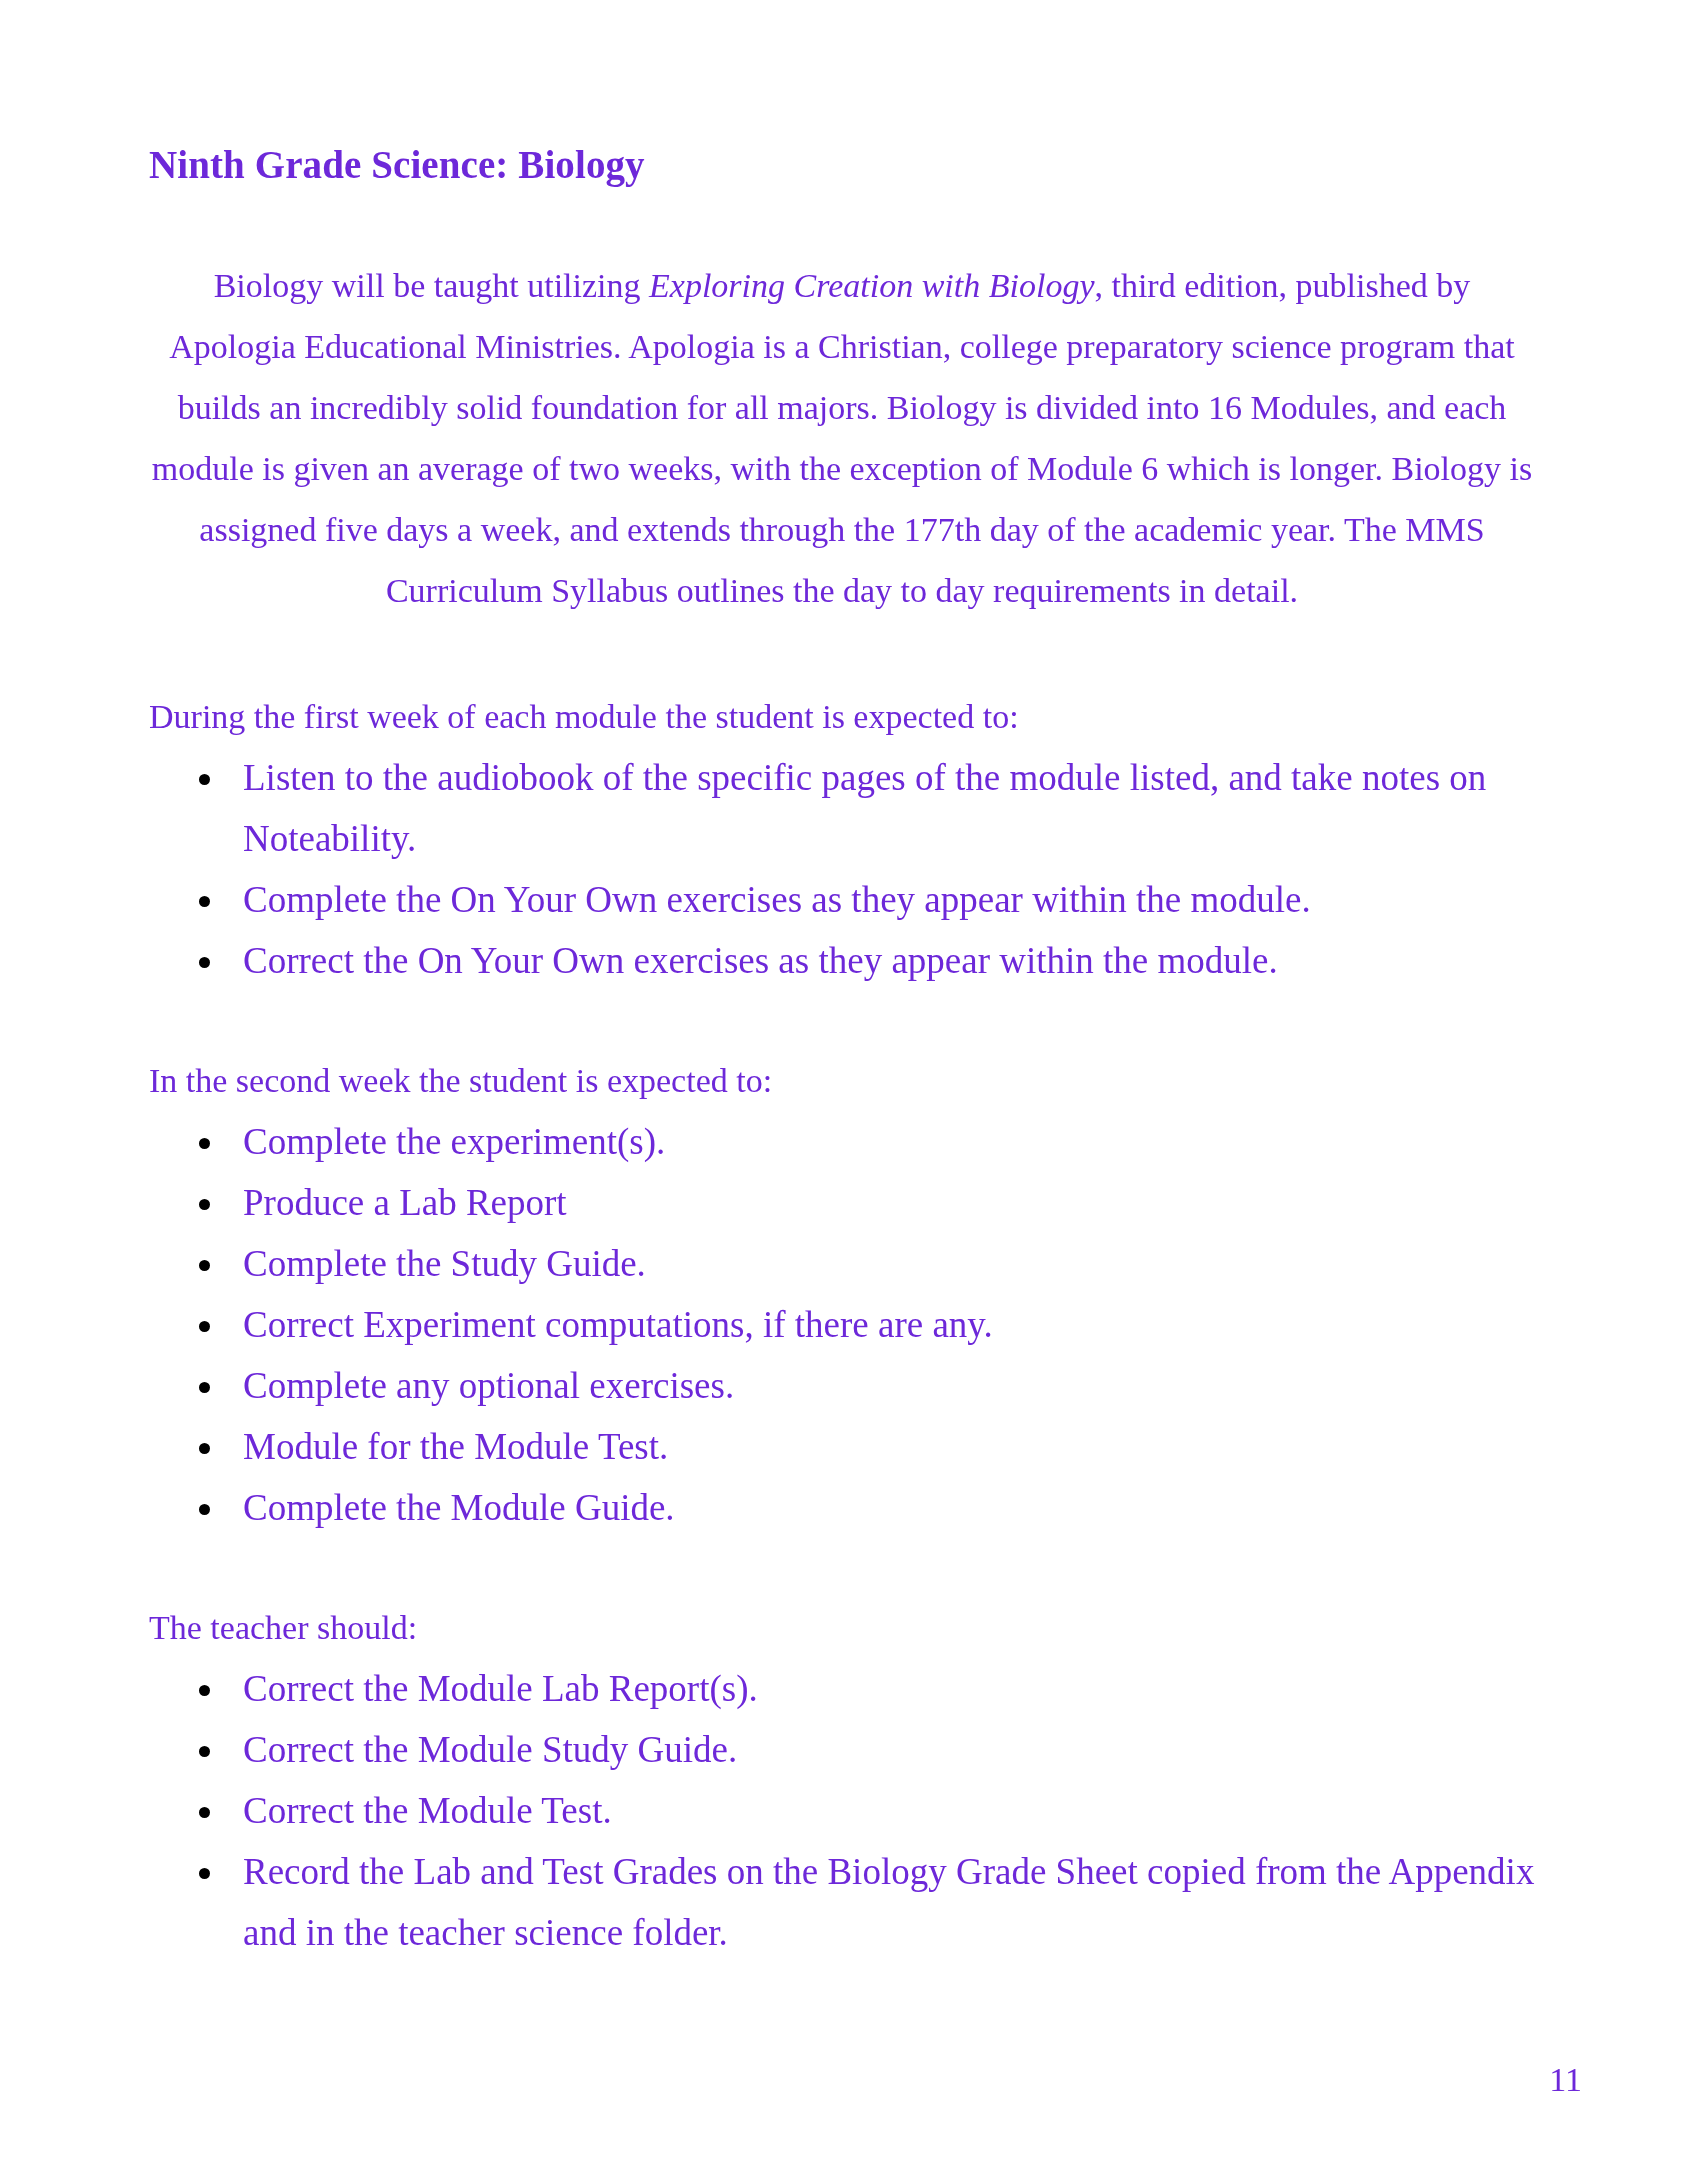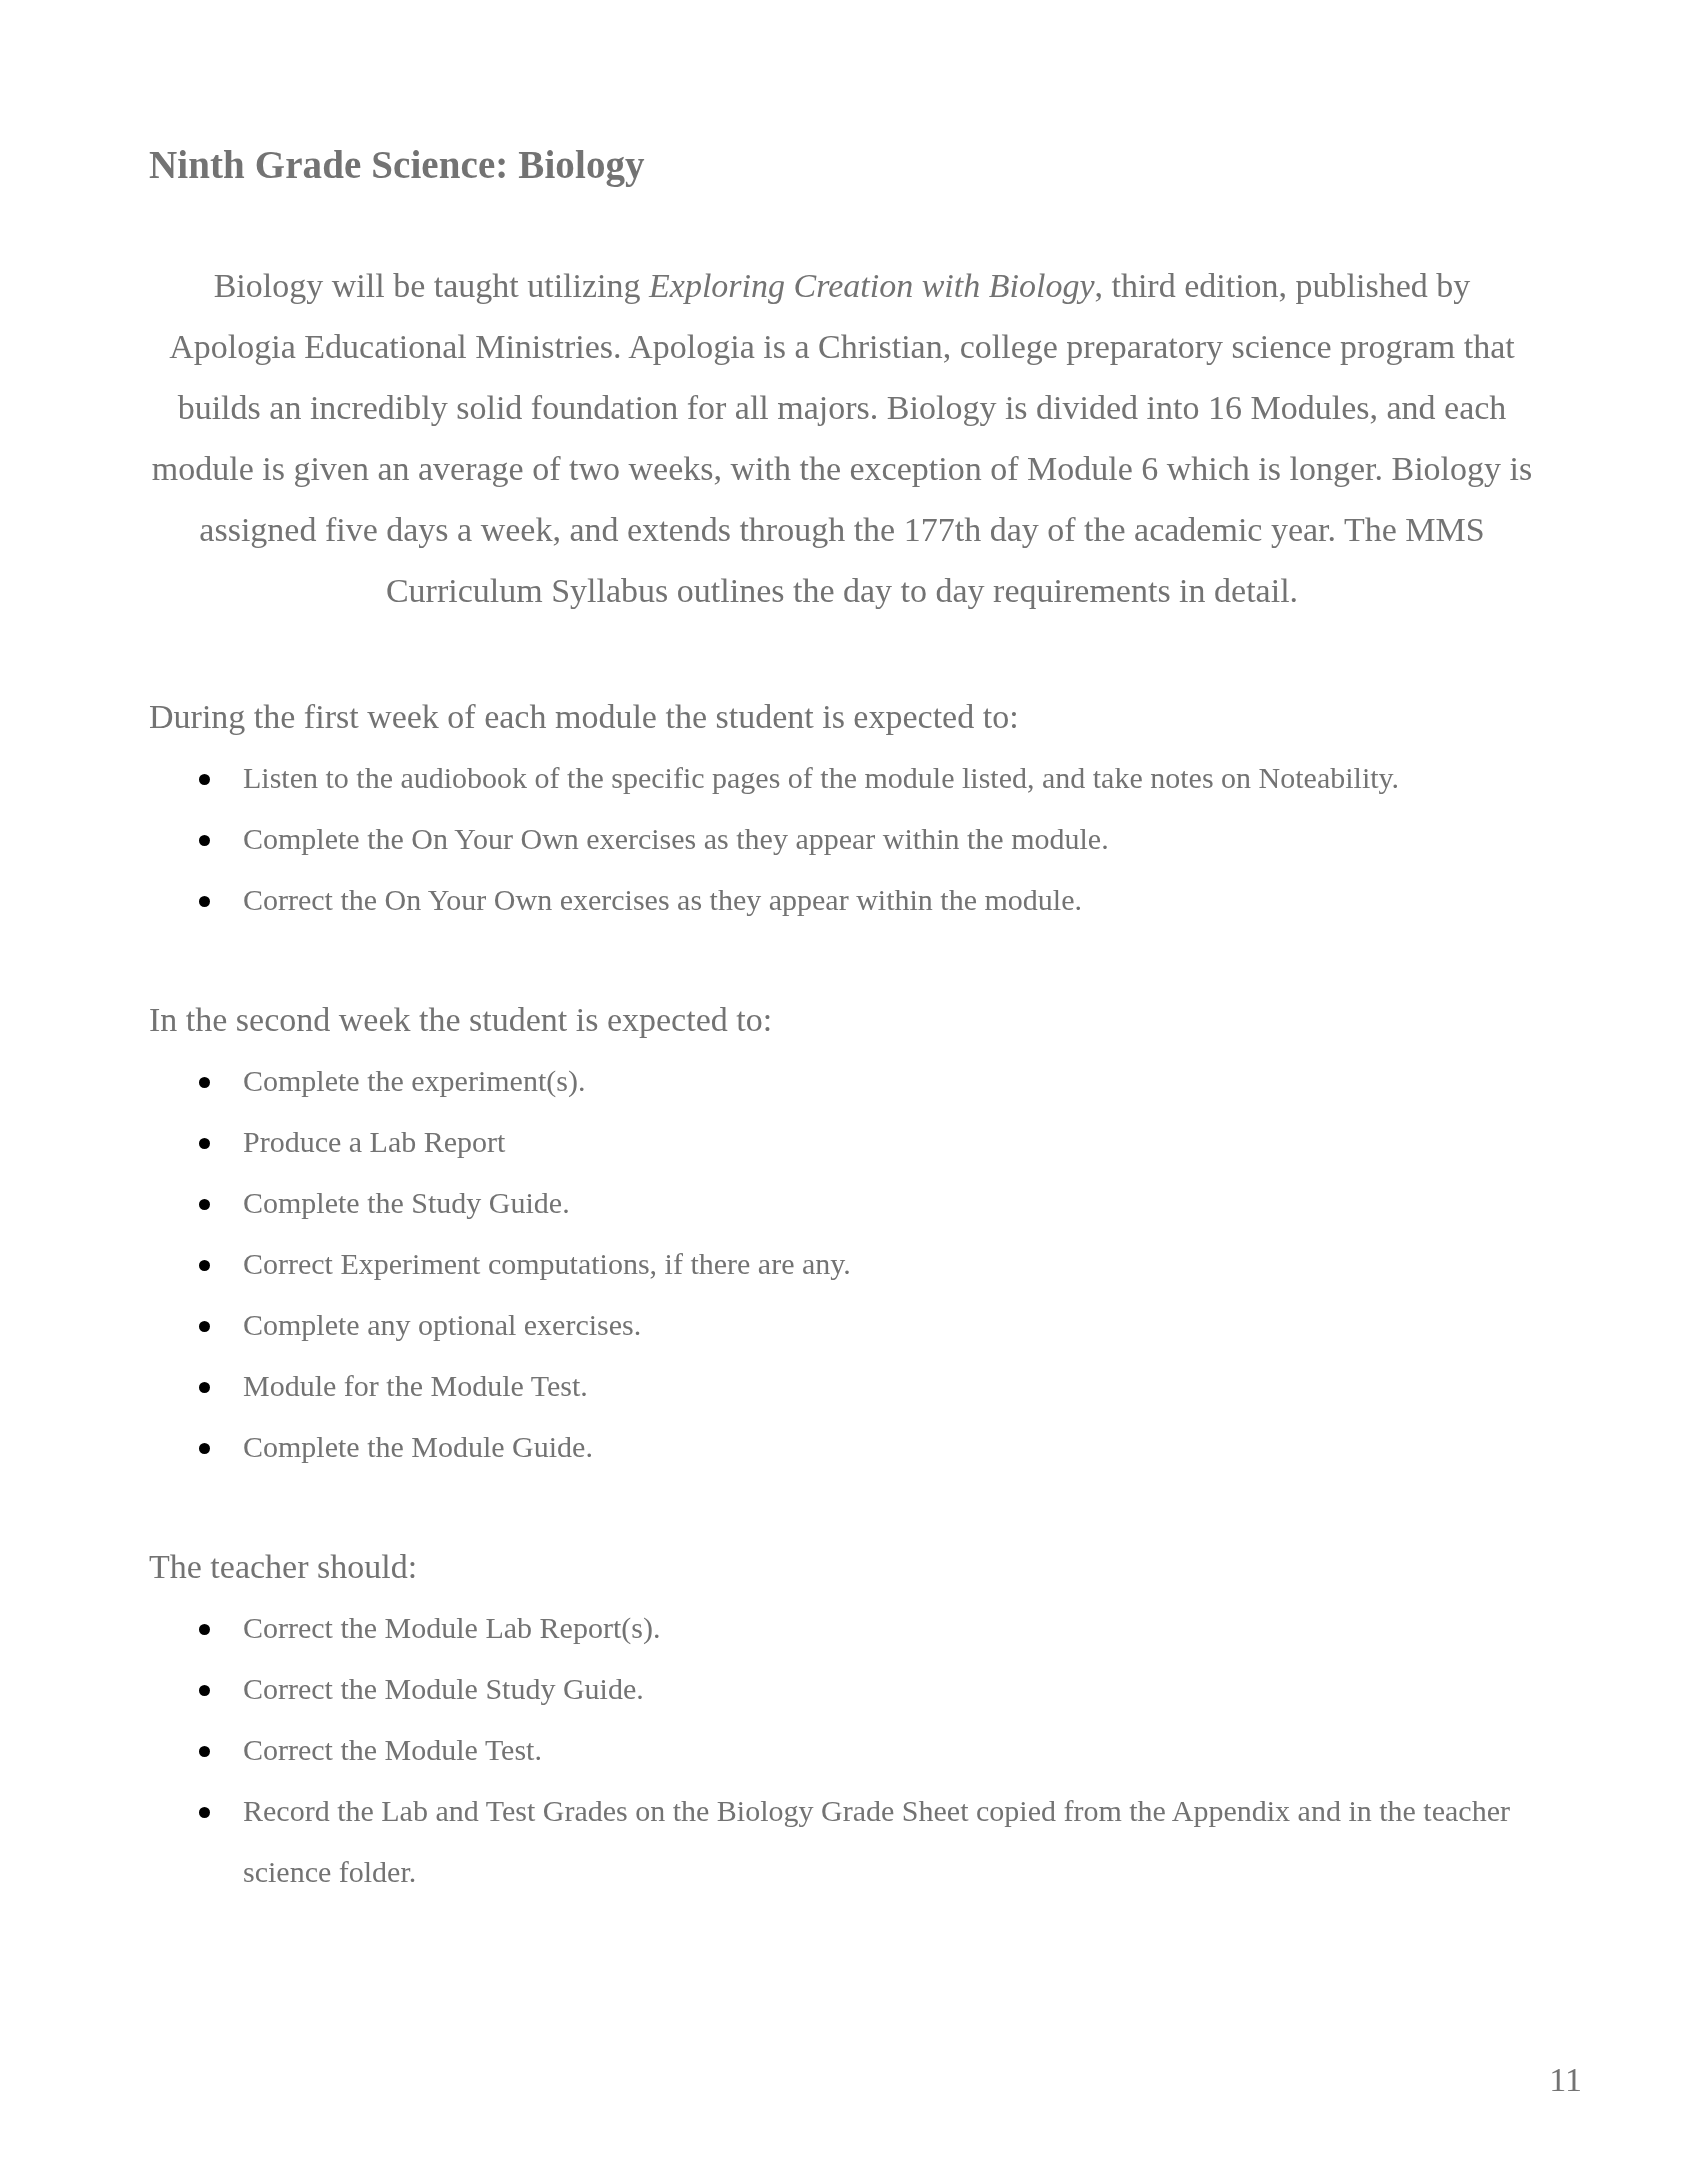--- a/index.html
+++ b/index.html
@@ -7,21 +7,21 @@
     padding: 0;
     background: #ffffff;
   }
   .page {
     position: relative;
     width: 1683px;
     height: 2178px;
     background: #ffffff;
     box-sizing: border-box;
     font-family: "Liberation Serif", "DejaVu Serif", serif;
-    color: #737373;
+    color: #6d28d9;
     overflow: hidden;
   }
   .content {
     position: absolute;
     left: 149px;
     top: 0;
     width: 1386px;
   }
   .doc-title {
     font-size: 39px;
@@ -51,21 +51,21 @@
     line-height: 61px;
     margin: 0;
   }
   ul.bullets {
     list-style: none;
     margin: 0;
     padding: 0;
   }
   ul.bullets > li {
     position: relative;
-    font-size: 30px;
+    font-size: 37px;
     line-height: 61px;
     padding-left: 94px;
     margin: 0;
   }
   ul.bullets > li::before {
     content: "";
     position: absolute;
     left: 50px;
     top: 27px;
     width: 11px;

